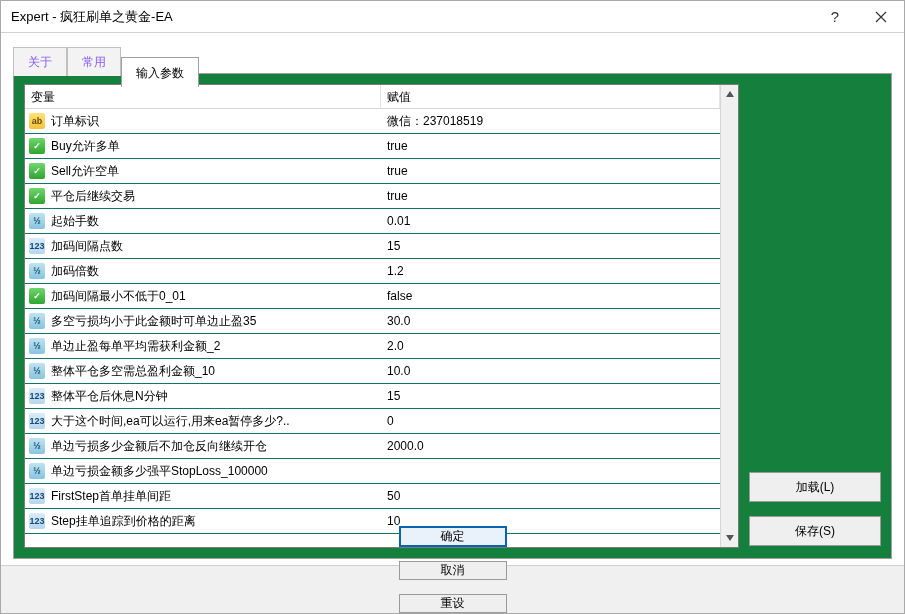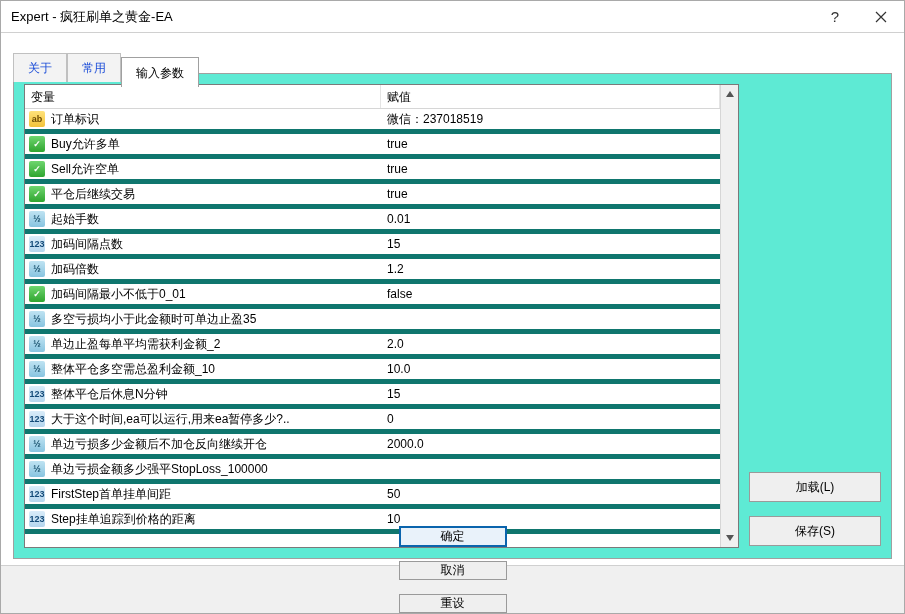--- a/index.html
+++ b/index.html
@@ -51,37 +51,37 @@
     align-items: flex-end;
     height: 28px;
     position: relative;
   }
   .tab {
     padding: 6px 14px 5px 14px;
     font-size: 12px;
     border: 1px solid #c0c0c0;
     border-bottom: none;
     background: #f3f3f3;
-    color: #1d4ed8;
+    color: #8b5cf6;
     margin-right: 0;
     position: relative;
-    top: 9px;
+    top: 3px;
   }
   .tab.active {
     background: #fff;
     color: #000;
     border-color: #a0a0a0;
     z-index: 2;
     top: 14px;
     padding-top: 7px;
   }
   .tab-pane {
     border: 1px solid #a0a0a0;
     flex: 1;
-    background: #5eead4;
+    background: #15803d;
     padding: 10px;
     display: flex;
     gap: 10px;
   }
   .lvwrap {
     flex: 1;
     border: 1px solid #7a7a7a;
     background: #fff;
     display: flex;
     flex-direction: column;
@@ -102,21 +102,21 @@
   .col-name { width: 356px; }
   .col-val  { flex: 1; }
   .lvbody {
     flex: 1;
     overflow: hidden;
   }
   .row {
     display: flex;
     height: 25px;
     align-items: center;
-    border-bottom: 5px solid #0f766e;
+    border-bottom: 1px solid #0f766e;
   }
   .row .nm {
     width: 356px;
     display: flex;
     align-items: center;
     padding-left: 4px;
     gap: 6px;
     white-space: nowrap;
     overflow: hidden;
     text-overflow: ellipsis;
@@ -285,20 +285,21 @@
                     <div class="ico ico-tf">✓</div>
                     <span class="txt">加码间隔最小不低于0_01</span>
                   </div>
                   <div class="vl">false</div>
                 </div>
                 <div class="row">
                   <div class="nm">
                     <div class="ico ico-v2">½</div>
                     <span class="txt">多空亏损均小于此金额时可单边止盈35</span>
                   </div>
+                  <div class="vl">30.0</div>
                 </div>
                 <div class="row">
                   <div class="nm">
                     <div class="ico ico-v2">½</div>
                     <span class="txt">单边止盈每单平均需获利金额_2</span>
                   </div>
                   <div class="vl">2.0</div>
                 </div>
                 <div class="row">
                   <div class="nm">

